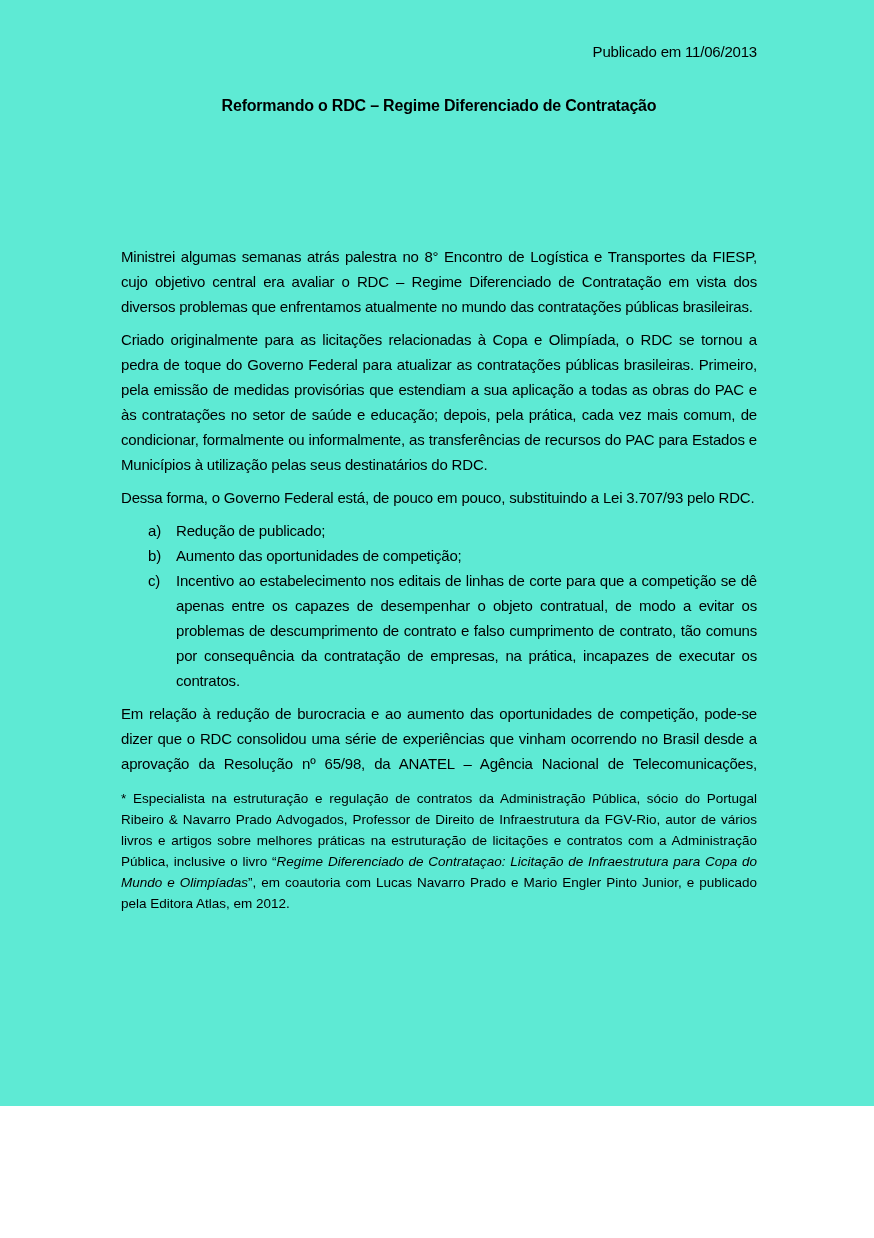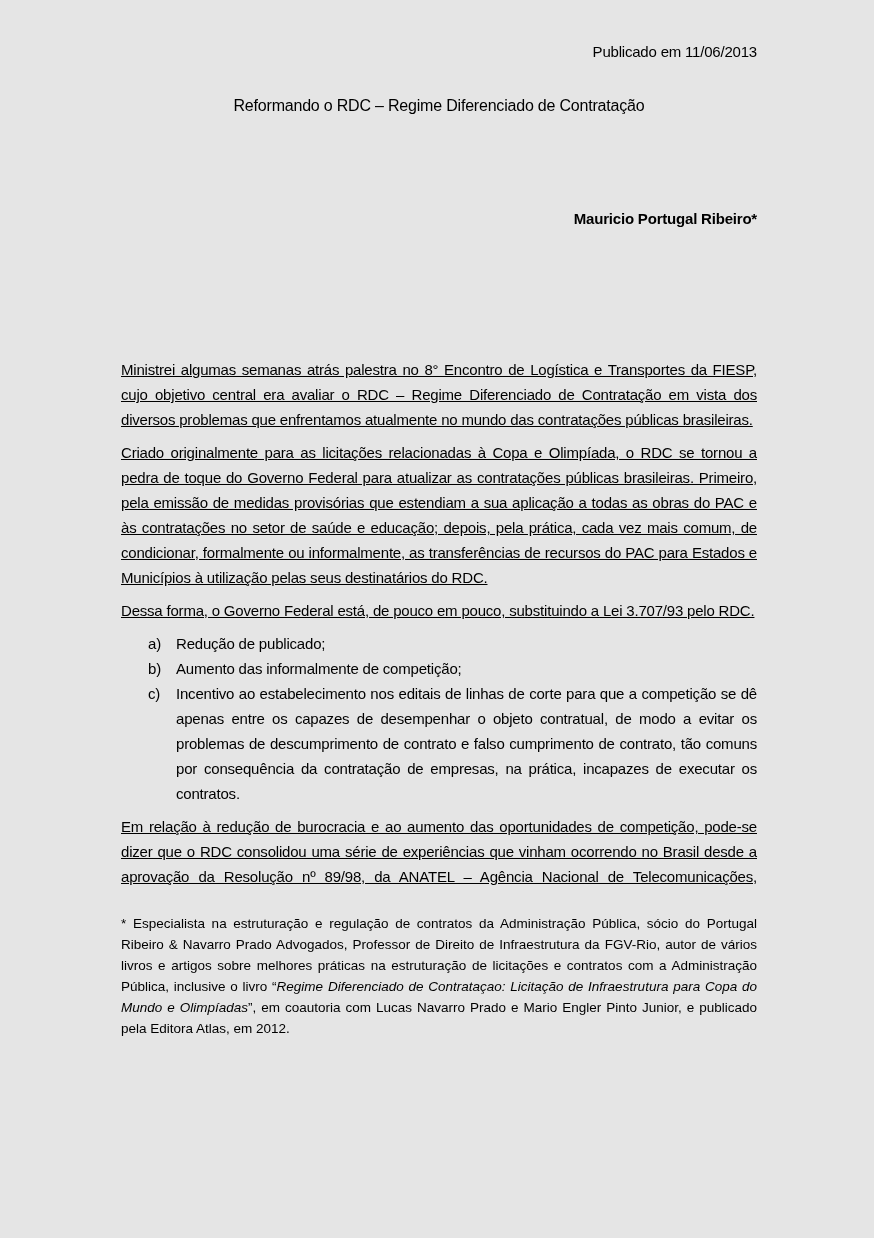--- a/index.html
+++ b/index.html
@@ -3,56 +3,55 @@
 <meta charset="utf-8">
 <style>
   html, body {
     margin: 0;
     padding: 0;
     background: #ffffff;
   }
   .page {
     position: relative;
     width: 874px;
-    height: 1238px;
+    height: 1106px;
     box-sizing: border-box;
     margin: 0 auto;
-    background: #e5e5e5;
+    background: #5eead4;
     color: #000000;
     padding: 43px 117px 0 121px;
     font-family: "Liberation Sans", "DejaVu Sans", sans-serif;
     font-size: 15px;
     letter-spacing: -0.2px;
     overflow: hidden;
   }
   .published {
     text-align: right;
     line-height: 18px;
   }
   .title {
     margin: 35px 0 0 0;
     font-size: 16px;
-    font-weight: 400;
+    font-weight: 700;
     text-align: center;
     line-height: 20px;
   }
   .author {
     margin-top: 93px;
     text-align: right;
     font-weight: 700;
     line-height: 20px;
   }
   .doc-body {
     margin-top: 128px;
   }
   .para {
     margin: 0 0 8px 0;
     text-align: justify;
     line-height: 25px;
-    text-decoration: underline;
   }
   .justify-last {
     text-align-last: justify;
   }
   .abc-list {
     list-style: none;
     margin: 0 0 8px 0;
     padding: 0;
   }
   .abc-item {
@@ -61,59 +60,58 @@
   }
   .abc-marker {
     flex: 0 0 28px;
     margin-left: 27px;
   }
   .abc-text {
     flex: 1;
     text-align: justify;
   }
   .footnote {
-    margin-top: 24px;
+    margin-top: 12px;
     font-size: 13.5px;
     letter-spacing: 0;
     line-height: 21px;
     text-align: justify;
   }
   .book-title {
     font-style: italic;
   }
 </style>
 </head>
 <body>
 
 <div class="page">
 
   <header>
     <div class="published">Publicado em 11/06/2013</div>
     <h1 class="title">Reformando o RDC – Regime Diferenciado de Contratação</h1>
-    <div class="author">Mauricio Portugal Ribeiro*</div>
   </header>
 
   <main class="doc-body">
     <p class="para">Ministrei algumas semanas atrás palestra no 8° Encontro de Logística e Transportes da FIESP, cujo objetivo central era avaliar o RDC – Regime Diferenciado de Contratação em vista dos diversos problemas que enfrentamos atualmente no mundo das contratações públicas brasileiras.</p>
     <p class="para">Criado originalmente para as licitações relacionadas à Copa e Olimpíada, o RDC se tornou a pedra de toque do Governo Federal para atualizar as contratações públicas brasileiras. Primeiro, pela emissão de medidas provisórias que estendiam a sua aplicação a todas as obras do PAC e às contratações no setor de saúde e educação; depois, pela prática, cada vez mais comum, de condicionar, formalmente ou informalmente, as transferências de recursos do PAC para Estados e Municípios à utilização pelas seus destinatários do RDC.</p>
     <p class="para">Dessa forma, o Governo Federal está, de pouco em pouco, substituindo a Lei 3.707/93 pelo RDC.</p>
 
     <ol class="abc-list">
       <li class="abc-item">
         <span class="abc-marker">a)</span>
         <span class="abc-text">Redução de publicado;</span>
       </li>
       <li class="abc-item">
         <span class="abc-marker">b)</span>
-        <span class="abc-text">Aumento das informalmente de competição;</span>
+        <span class="abc-text">Aumento das oportunidades de competição;</span>
       </li>
       <li class="abc-item">
         <span class="abc-marker">c)</span>
         <span class="abc-text">Incentivo ao estabelecimento nos editais de linhas de corte para que a competição se dê apenas entre os capazes de desempenhar o objeto contratual, de modo a evitar os problemas de descumprimento de contrato e falso cumprimento de contrato, tão comuns por consequência da contratação de empresas, na prática, incapazes de executar os contratos.</span>
       </li>
     </ol>
 
-    <p class="para justify-last">Em relação à redução de burocracia e ao aumento das oportunidades de competição, pode-se dizer que o RDC consolidou uma série de experiências que vinham ocorrendo no Brasil desde a aprovação da Resolução nº 89/98, da ANATEL – Agência Nacional de Telecomunicações,</p>
+    <p class="para justify-last">Em relação à redução de burocracia e ao aumento das oportunidades de competição, pode-se dizer que o RDC consolidou uma série de experiências que vinham ocorrendo no Brasil desde a aprovação da Resolução nº 65/98, da ANATEL – Agência Nacional de Telecomunicações,</p>
   </main>
 
   <footer class="footnote"><span>* Especialista na estruturação e regulação de contratos da Administração Pública, sócio do Portugal Ribeiro &amp; Navarro Prado Advogados, Professor de Direito de Infraestrutura da FGV-Rio, autor de vários livros e artigos sobre melhores práticas na estruturação de licitações e contratos com a Administração Pública, inclusive o livro “</span><em class="book-title">Regime Diferenciado de Contrataçao: Licitação de Infraestrutura para Copa do Mundo e Olimpíadas</em><span>”, em coautoria com Lucas Navarro Prado e Mario Engler Pinto Junior, e publicado pela Editora Atlas, em 2012.</span></footer>
 
 </div>
 
 </body></html>

